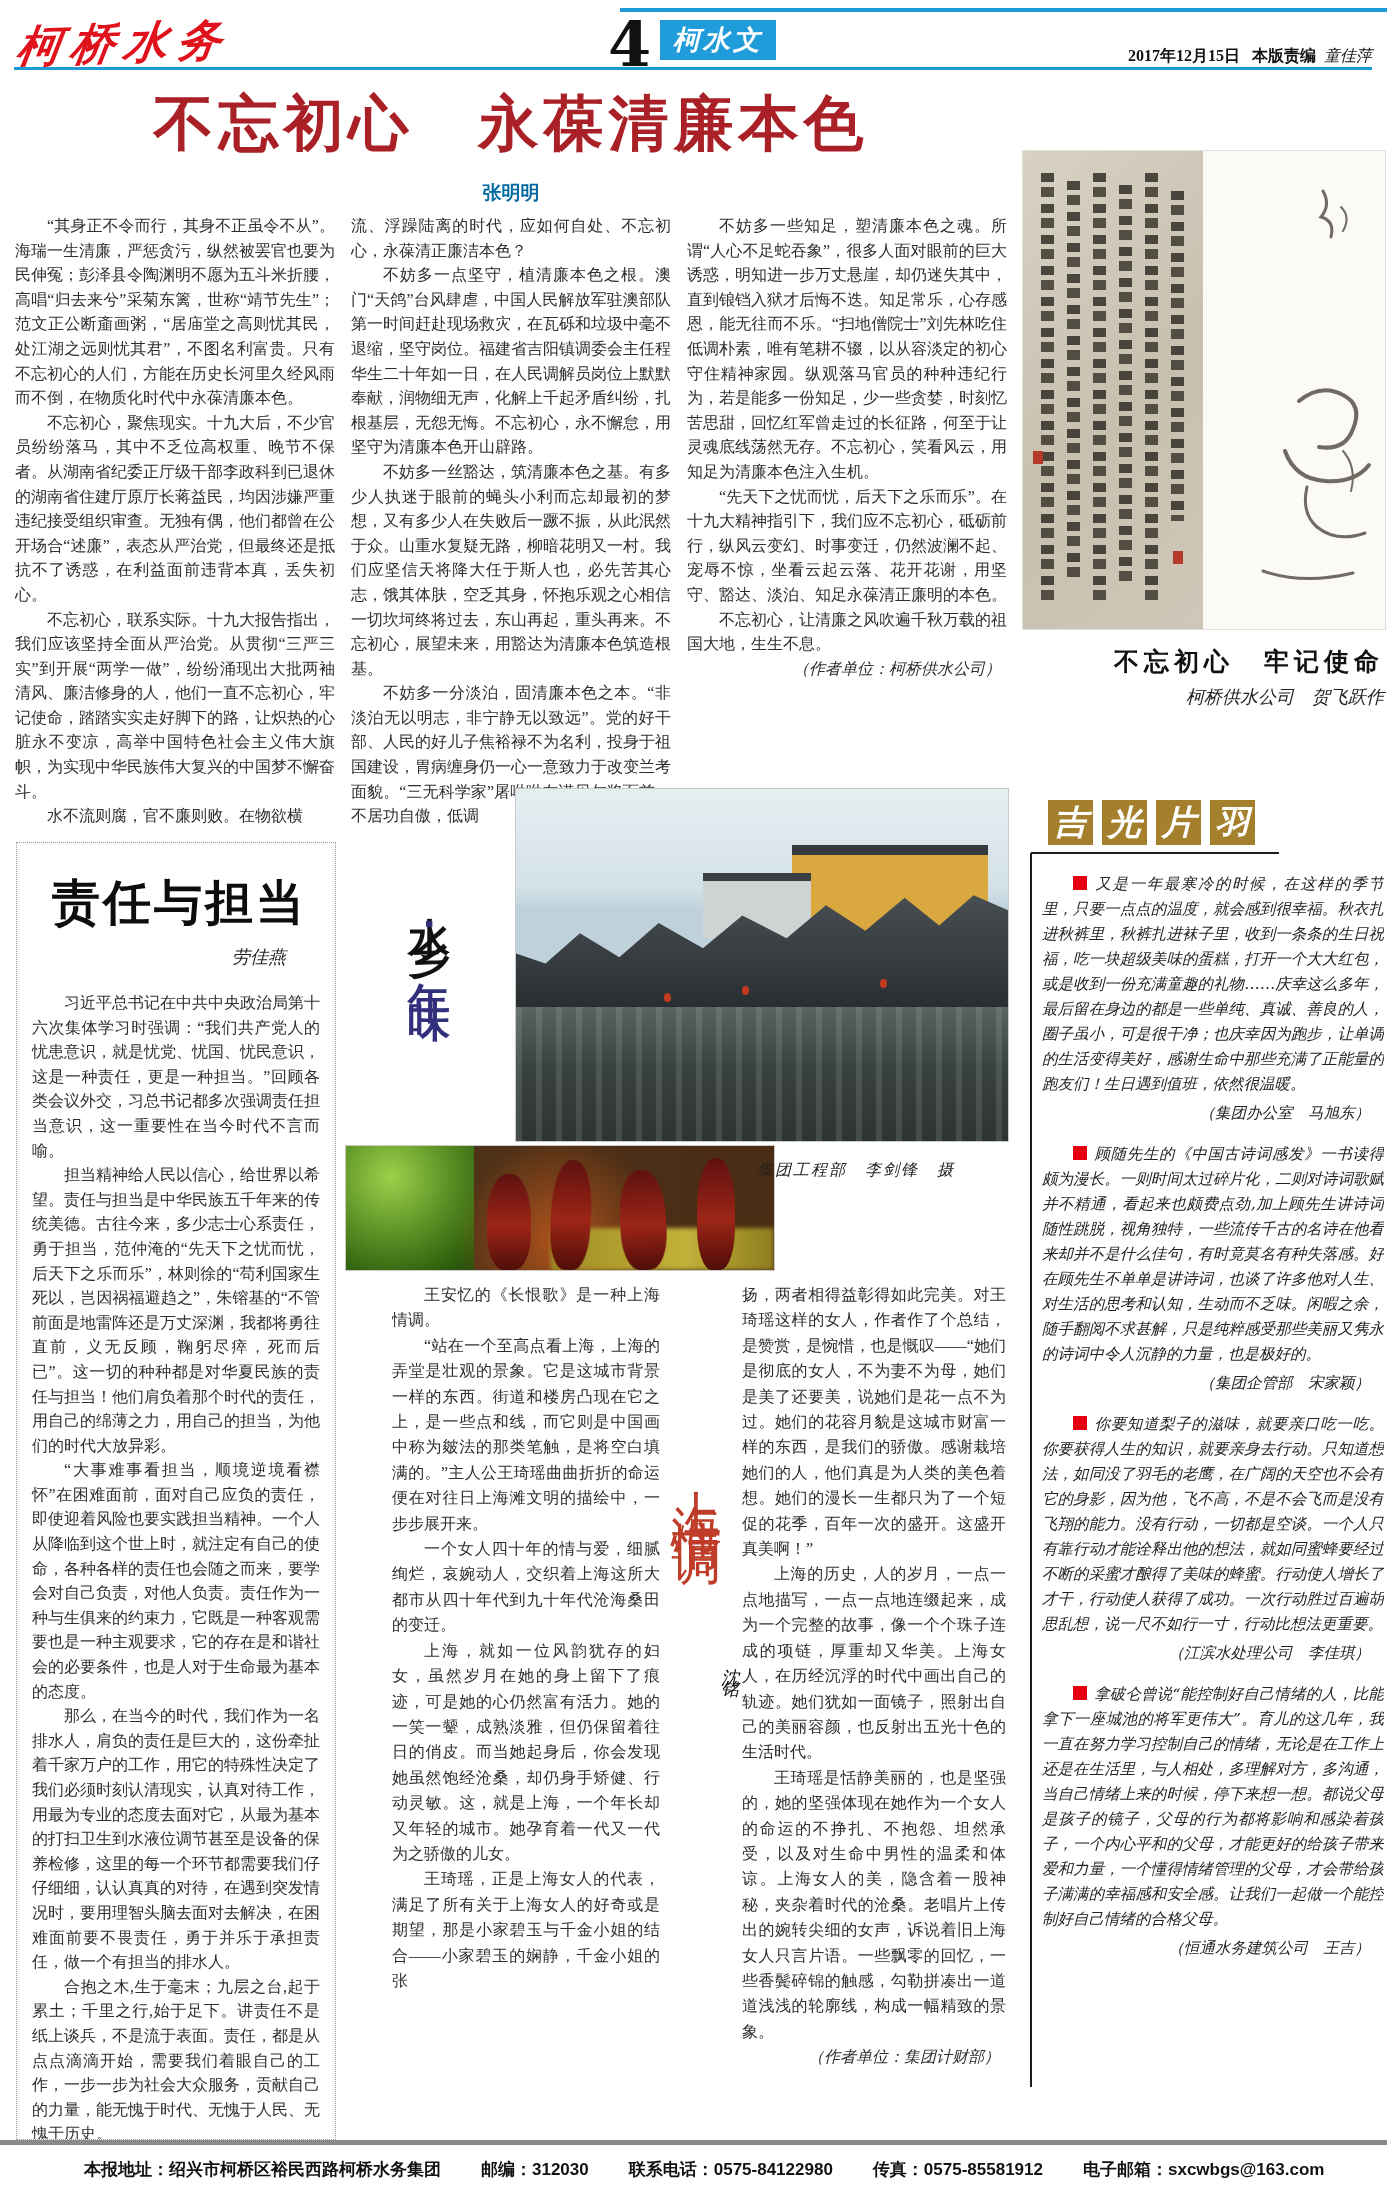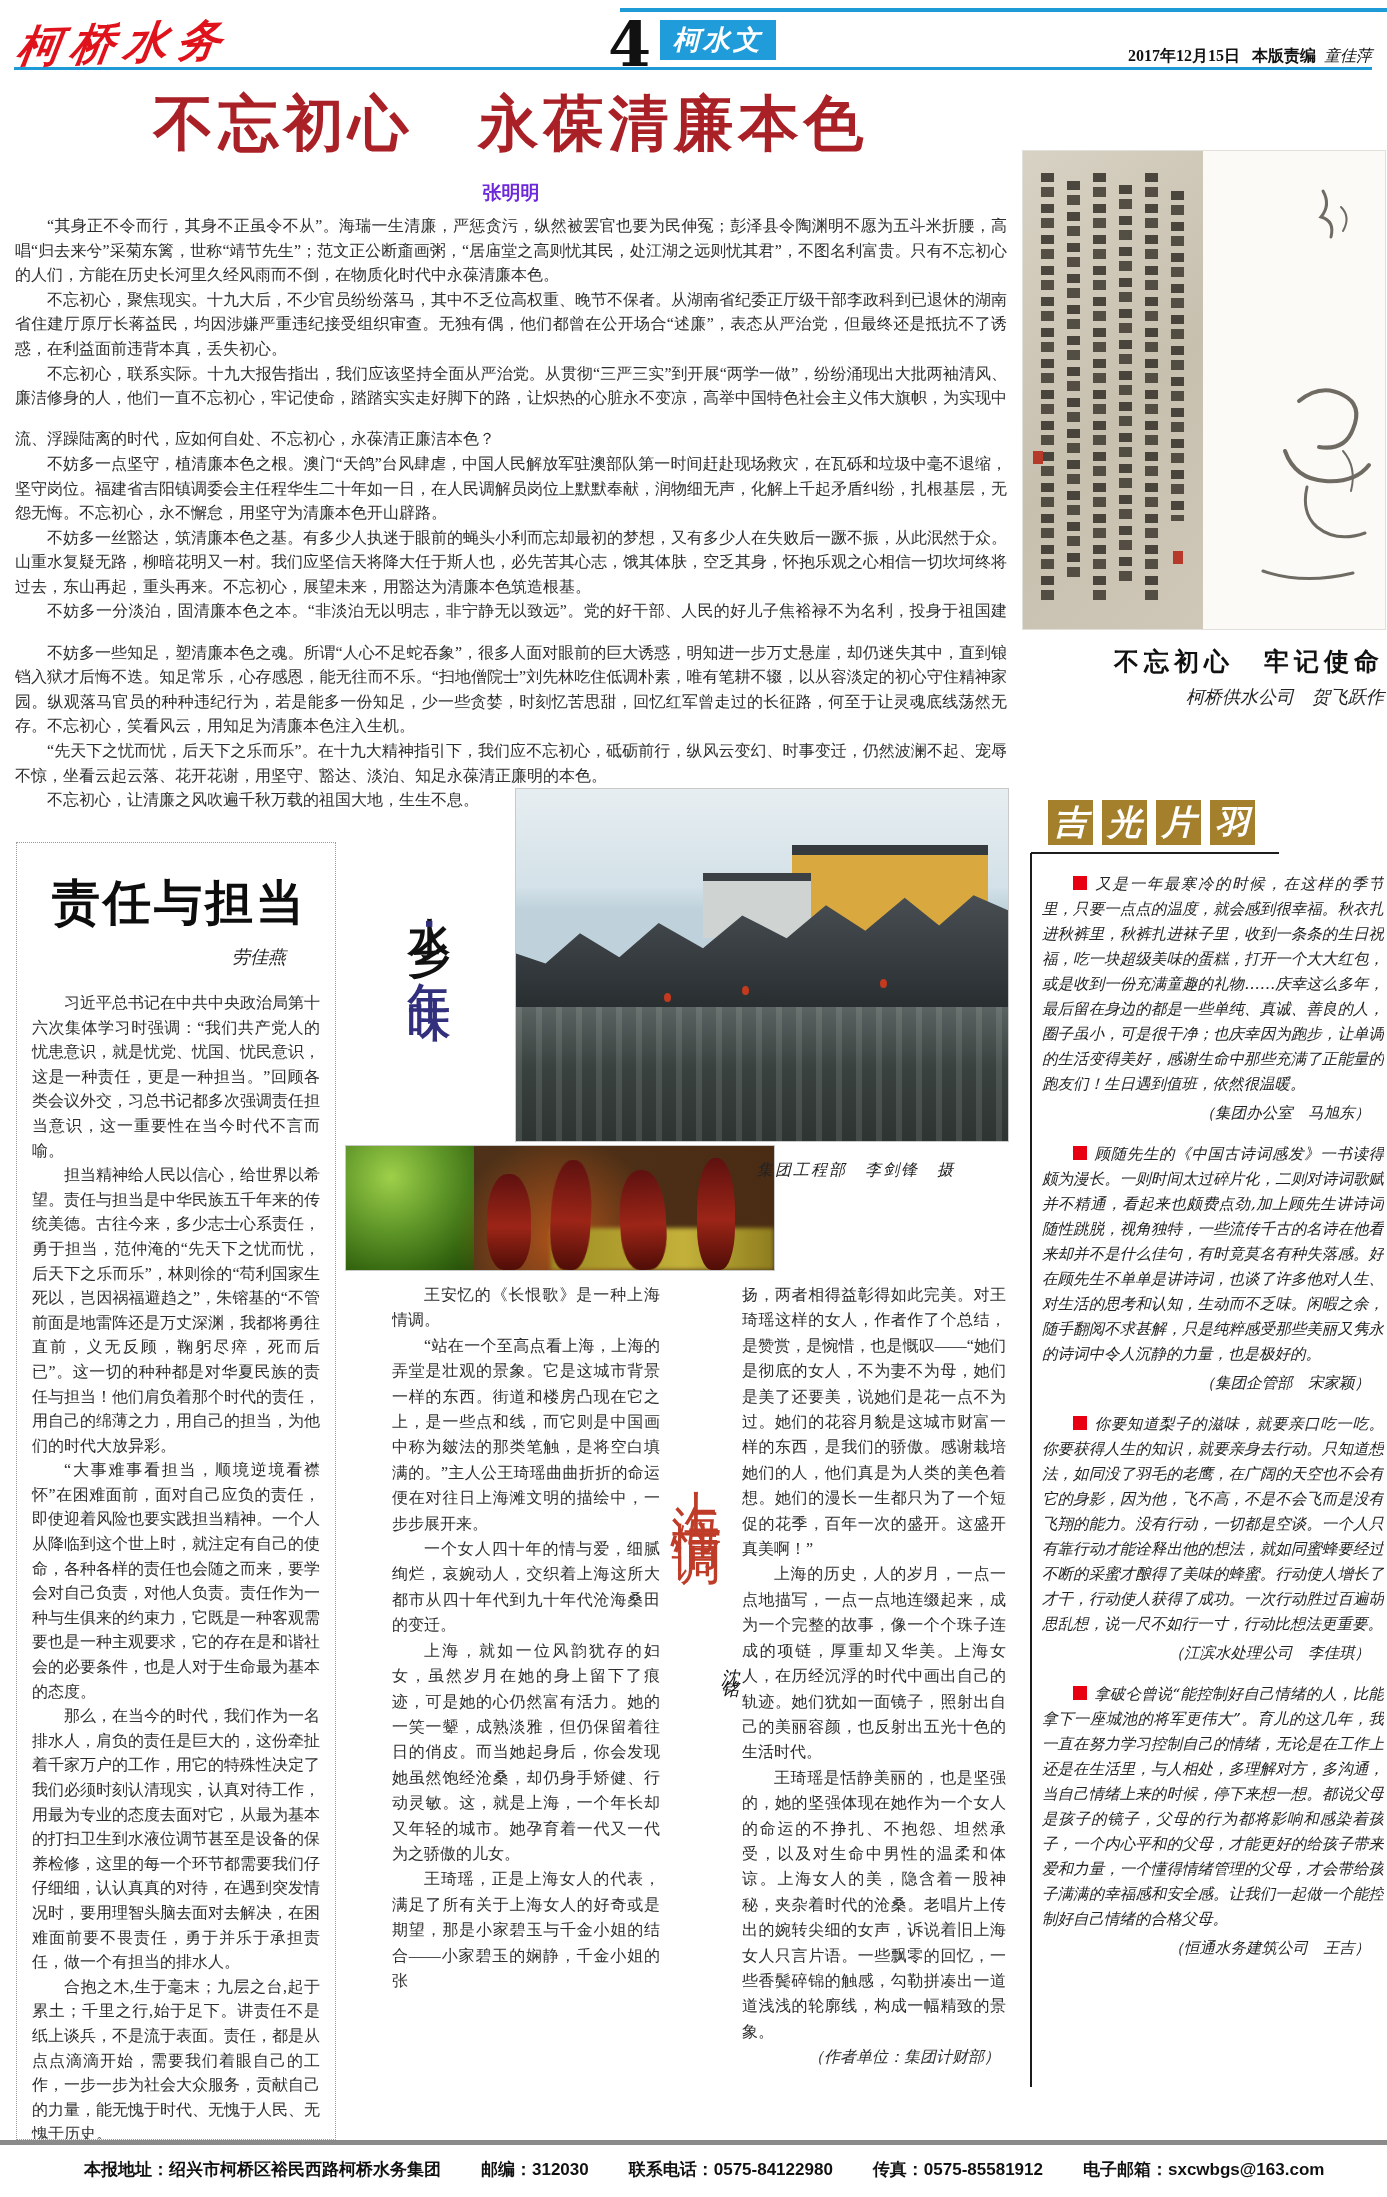--- a/index.html
+++ b/index.html
@@ -17,24 +17,24 @@
   .pagenum{left:608px;top:8px;font-size:62px;font-weight:900;color:#111;font-family:"DejaVu Serif",serif;}
   .section-box{left:660px;top:20px;width:116px;height:40px;background:#1f9cd9;color:#fff;
         font-size:27px;font-weight:bold;font-style:italic;text-align:center;line-height:40px;
         letter-spacing:3px;font-family:"DejaVu Serif",serif;}
   .dateline{left:1040px;top:46px;width:332px;font-size:16px;font-weight:bold;text-align:right;color:#111;}
   .dateline .kai{font-weight:normal;}
 
   
   .headline{left:15px;top:84px;width:992px;text-align:center;font-size:60px;font-weight:900;
         color:#a92127;letter-spacing:5px;font-family:"DejaVu Serif",serif;}
-  .main-author{left:15px;top:180px;width:992px;text-align:center;font-size:19px;font-weight:bold;color:#6d28d9;}
-
-  
-  .main-cols{left:15px;top:214px;width:992px;height:624px;display:flex;gap:16px;overflow:hidden;flex-direction:column;}
+  .main-author{left:15px;top:180px;width:992px;text-align:center;font-size:19px;font-weight:bold;color:#0369a1;}
+
+  
+  .main-cols{left:15px;top:214px;width:992px;height:624px;display:flex;gap:16px;overflow:hidden;}
   .main-col{flex:1;font-size:16px;line-height:24.6px;text-align:justify;overflow:hidden;}
   .main-col p{margin:0;text-indent:2em;}
   .main-col p.cont{text-indent:0;}
   .attr-line{text-indent:0 !important;text-align:right;padding-right:6px;font-style:italic;
         font-family:"DejaVu Serif",serif;}
 
   
   .artwork{left:1022px;top:150px;width:362px;height:478px;background:#fdfdfb;border:1px solid #e2e0da;}
   .art-left{position:absolute;left:0;top:0;width:180px;height:100%;
         background:linear-gradient(135deg,#d8d2c4 0%,#c7c0af 55%,#cfc8b8 100%);}

